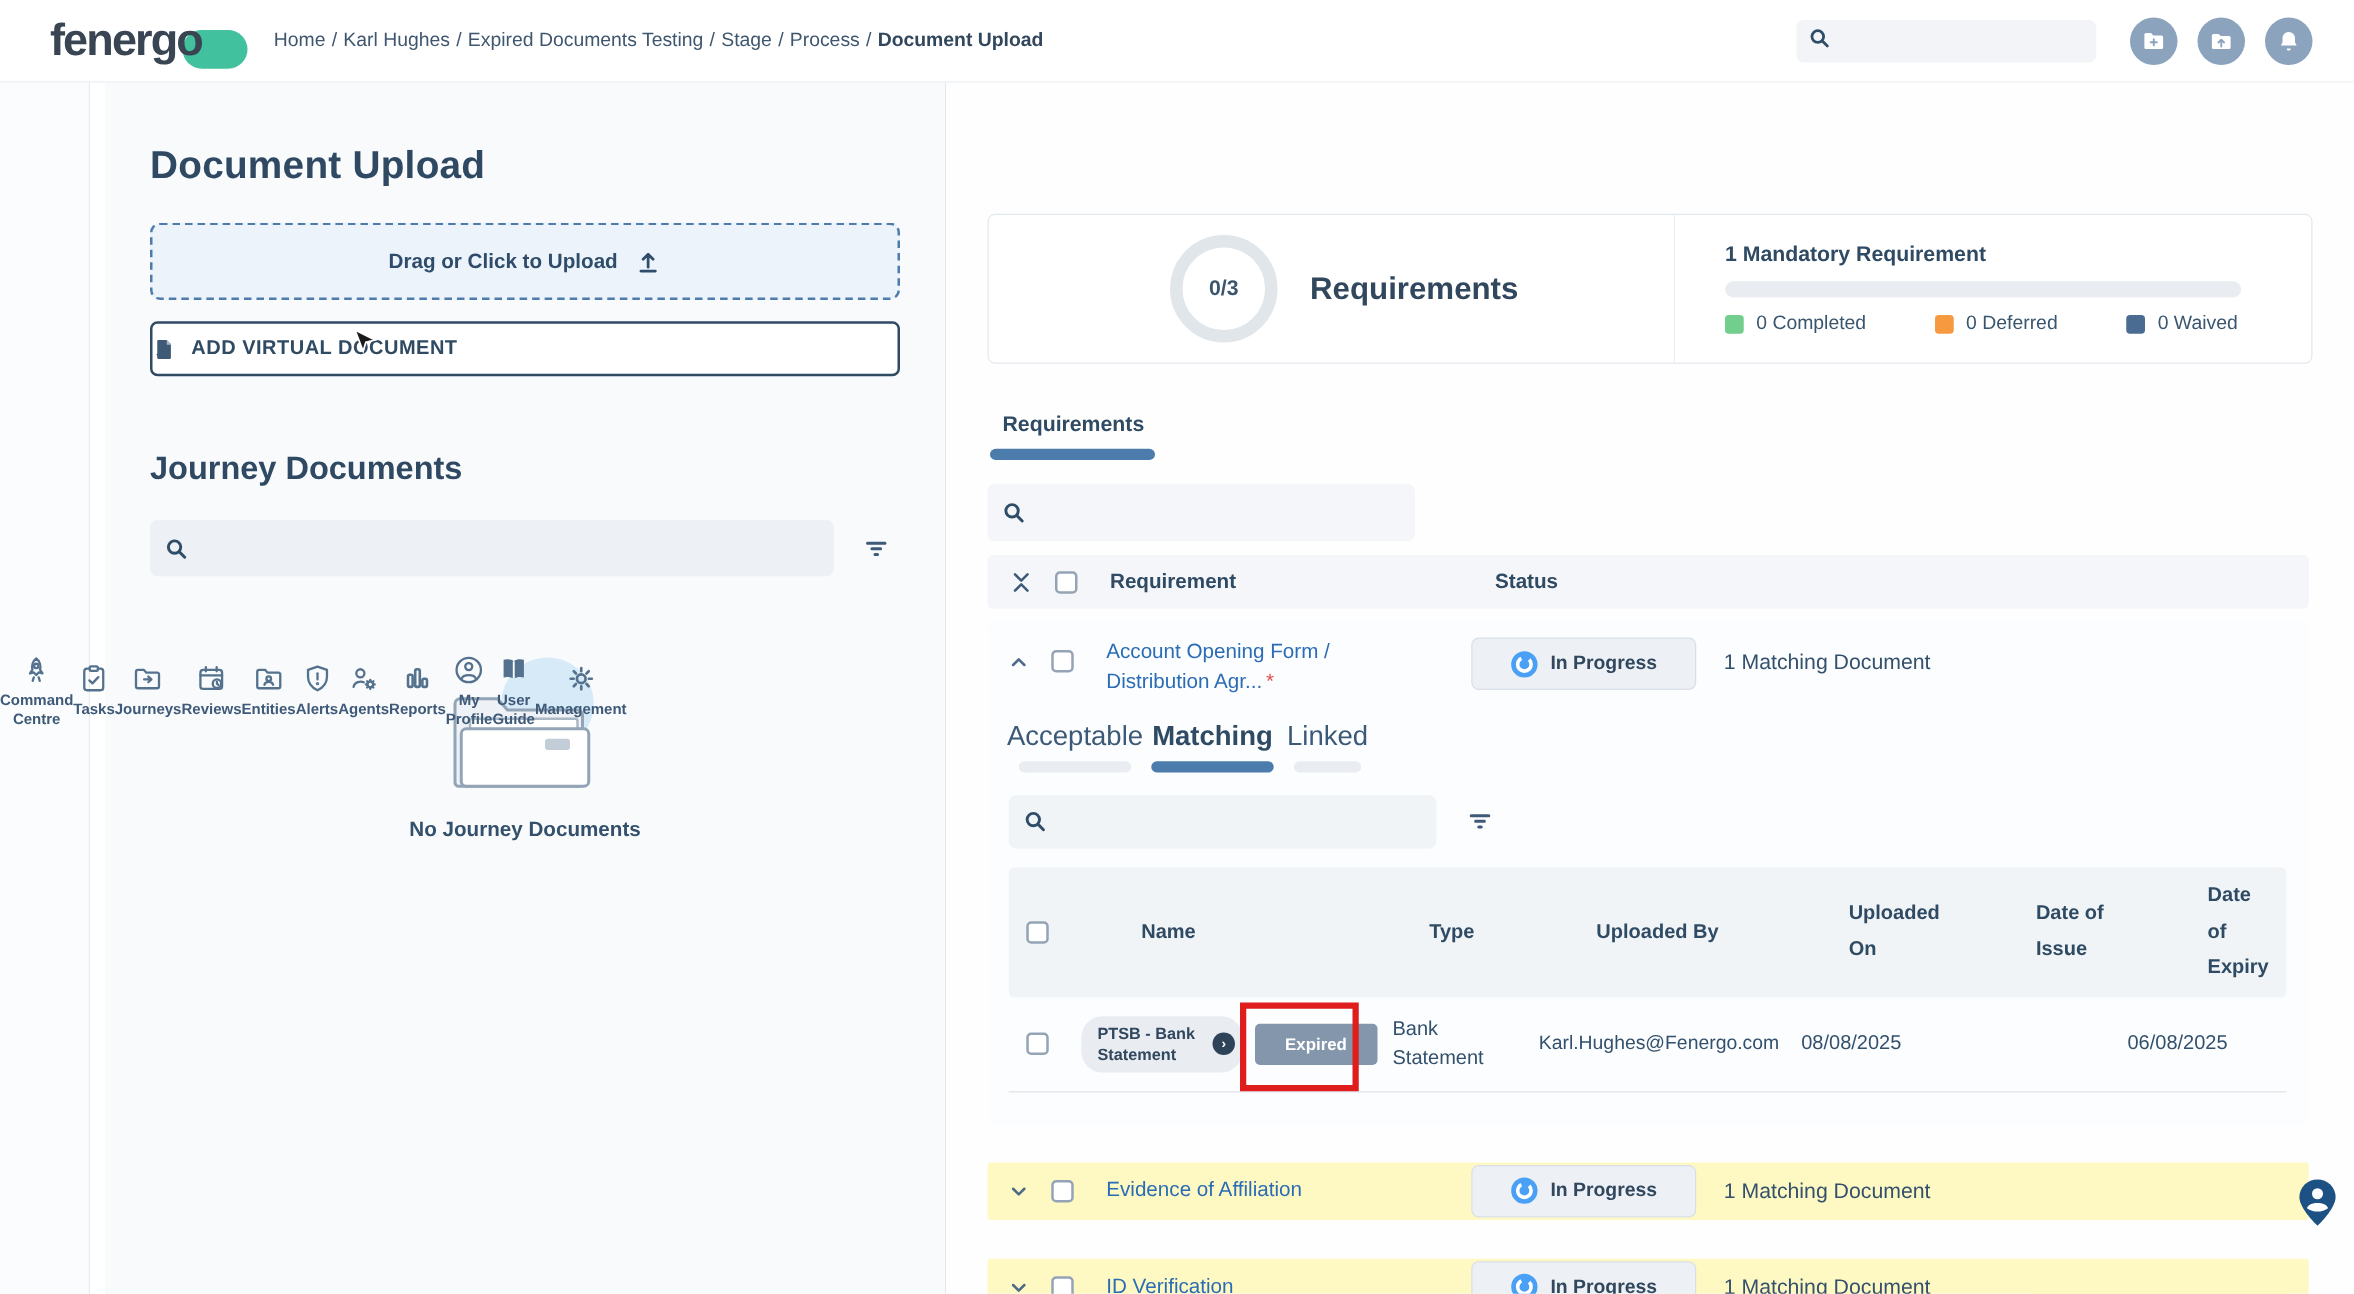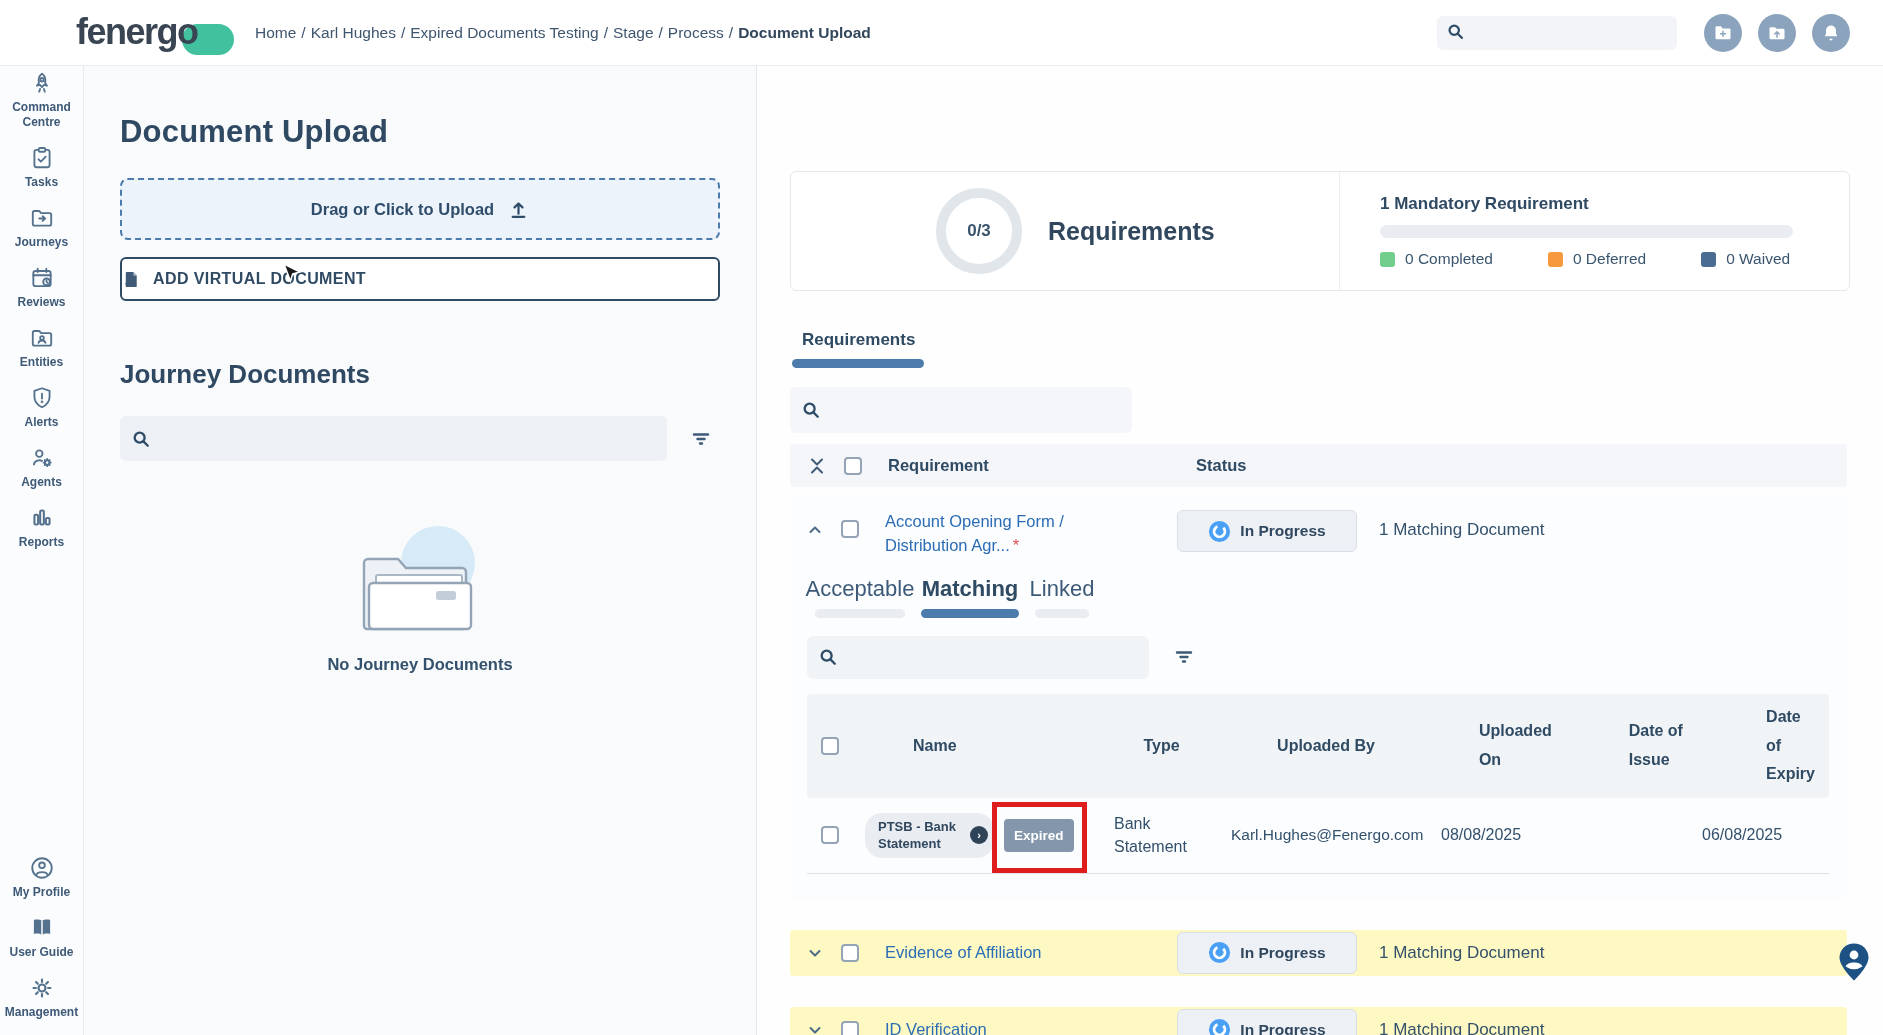--- a/index.html
+++ b/index.html
@@ -1,34 +1,34 @@
 <!DOCTYPE html>
 <html><head>
 <meta charset="utf-8">
 <style>
   * { margin:0; padding:0; box-sizing:border-box; }
   html,body { width:1883px; height:1035px; }
   body { font-family:"Liberation Sans","DejaVu Sans",sans-serif; background:#fff; color:#31475e; overflow:hidden; }
   .page { position:relative; width:1883px; height:1035px; background:#fff; }
 
   
-  .topbar { position:absolute; top:0; left:0; right:0; height:66px; background:#fff; border-bottom:1px solid #eceff2; display:flex; align-items:center; z-index:20;padding-left:36px; }
+  .topbar { position:absolute; top:0; left:0; right:0; height:66px; background:#fff; border-bottom:1px solid #eceff2; display:flex; align-items:center; z-index:20; }
   .logo { position:relative; margin-left:40px; width:165px; height:44px; }
   .logo-pill { position:absolute; left:106px; top:13px; width:52px; height:31px; border-radius:16px; background:#41c19e; }
   .logo-text { position:absolute; left:0; top:0; font-size:36px; font-weight:bold; letter-spacing:-1.5px; color:#3a4553; z-index:1; }
   .breadcrumb { margin-left:14px; font-size:15.5px; color:#3f566f; white-space:nowrap; }
   .breadcrumb .sep { margin:0 5px; }
   .breadcrumb .current { font-weight:bold; color:#32465c; }
   .top-search { position:absolute; left:1437px; top:16px; width:240px; height:34px; background:#f2f4f7; border-radius:6px; display:flex; align-items:center; padding:0 10px; }
   .top-search input { border:none; outline:none; background:transparent; font-size:14px; width:190px; margin-left:8px; color:#31475e; font-family:inherit; }
   .circle-btn { position:absolute; top:14px; width:38px; height:38px; border-radius:50%; background:#8ba3bc; display:flex; align-items:center; justify-content:center; }
   .circle-btn.b1 { left:1704px; } .circle-btn.b2 { left:1758px; } .circle-btn.b3 { left:1812px; }
 
   
-  .rail { position:absolute; top:50px; left:0; bottom:0; width:84px; background:#fbfcfd; border-right:1px solid #e9ecef; display:flex; flex-direction:column; align-items:center; padding-top:20px; z-index:10; }
+  .rail { position:absolute; top:65px; left:0; bottom:0; width:72px; background:#fbfcfd; border-right:1px solid #e9ecef; display:flex; flex-direction:row; align-items:center; padding-top:20px; z-index:10; }
   .rail-item { display:flex; flex-direction:column; align-items:center; margin-bottom:15px; cursor:pointer; width:80px; }
   .rail-item .lbl { margin-top:4px; font-size:12px; font-weight:bold; color:#3e5a78; text-align:center; line-height:1.25; }
   .rail-spacer { flex:1; }
 
   
   .left-panel { position:absolute; top:66px; left:84px; width:673px; bottom:0; background:#f8fafc; border-right:1px solid #e4e8ec; padding:48px 36px 0 36px; }
   .doc-title { font-size:31px; font-weight:600; color:#2f4963; letter-spacing:.2px; }
   .dropzone { margin-top:28px; height:62px; border:2px dashed #4d7bab; border-radius:8px; background:#ecf3fa; display:flex; align-items:center; justify-content:center; gap:14px; cursor:pointer; }
   .dropzone .dz-label { font-size:16.5px; font-weight:bold; color:#2f4d6b; }
   .add-virtual { margin-top:17px; width:100%; height:44px; background:#fff; border:2px solid #2f4a63; border-radius:6px; display:flex; align-items:center; justify-content:flex-start; gap:12px; cursor:pointer; }
@@ -95,21 +95,21 @@
   .m-head { margin:15px 17px 0 17px; width:1022px; background:#f1f4f7; border-radius:4px; display:flex; align-items:center; padding:9px 14px; font-size:16px; font-weight:bold; color:#2f4a63; line-height:1.8;gap:48px; }
   .m-head .checkbox, .m-row .checkbox { margin-right:26px; }
   .c-name { width:249px; } .c-type { width:117px; } .c-upby { width:210px; } .c-upon { width:139px; } .c-issue { width:122px; } .c-expiry { flex:1; }
   .wrapcell { display:inline-block; max-width:82px; }
 
   .m-row { margin:0 17px; width:1022px; display:flex; align-items:center; padding:14px 14px; border-bottom:1px solid #dde3e9; font-size:16px; color:#33506c; }
   .doc-pill { background:#e9edf2; border-radius:17px; padding:5px 6px 5px 13px; display:flex; align-items:center; gap:8px; cursor:pointer; }
   .doc-pill .dp-text { font-size:13px; font-weight:bold; color:#31475e; line-height:1.35; max-width:84px; }
   .dp-circle { width:18px; height:18px; border-radius:50%; background:#2e4358; color:#fff; display:flex; align-items:center; justify-content:center; font-size:11px; font-weight:bold; flex:none; }
   .badge-wrap { position:relative; margin-left:10px; }
-  .expired-badge { background:#8496ab; color:#fff; font-size:13.5px; font-weight:bold; border-radius:4px; padding:9px 10px; display:inline-block; }
+  .expired-badge { background:#8496ab; color:#fff; font-size:13.5px; font-weight:bold; border-radius:4px; padding:9px 24px; display:inline-block; }
   .red-frame { position:absolute; left:-12px; top:-17px; width:95px; height:71px; border:5px solid #e01d1d; pointer-events:none; z-index:5; }
   .cell-type .wrapcell { max-width:80px; line-height:1.45; }
   .cell-upby { font-size:15.5px; }
 
   .group-collapsed { width:1057px; height:46px; background:#fef9c3; border-radius:3px; display:flex; align-items:center; padding:0 17px; }
   .group-collapsed .chev { margin-right:18px; }
   .group-collapsed .checkbox { margin-right:26px; }
   .group-collapsed .g-link { width:292px; font-size:16.5px; color:#2a6cb5; cursor:pointer; }
   .group-collapsed .g-match { margin-top:0; }
   .gc-1 { margin-top:30px; }

